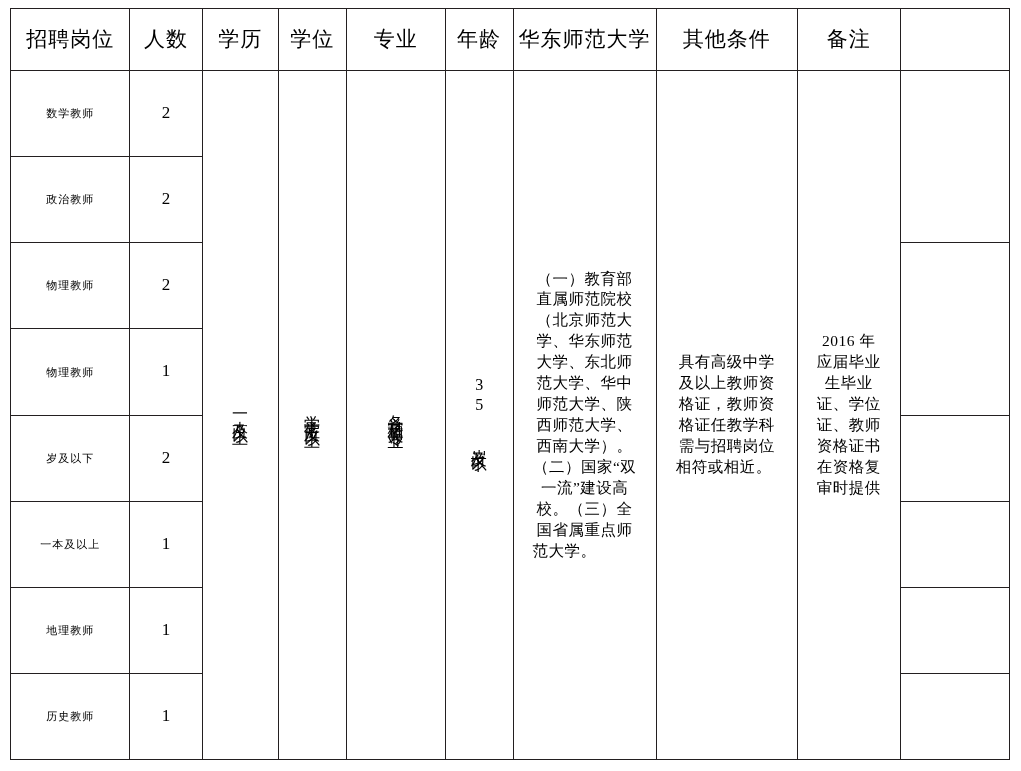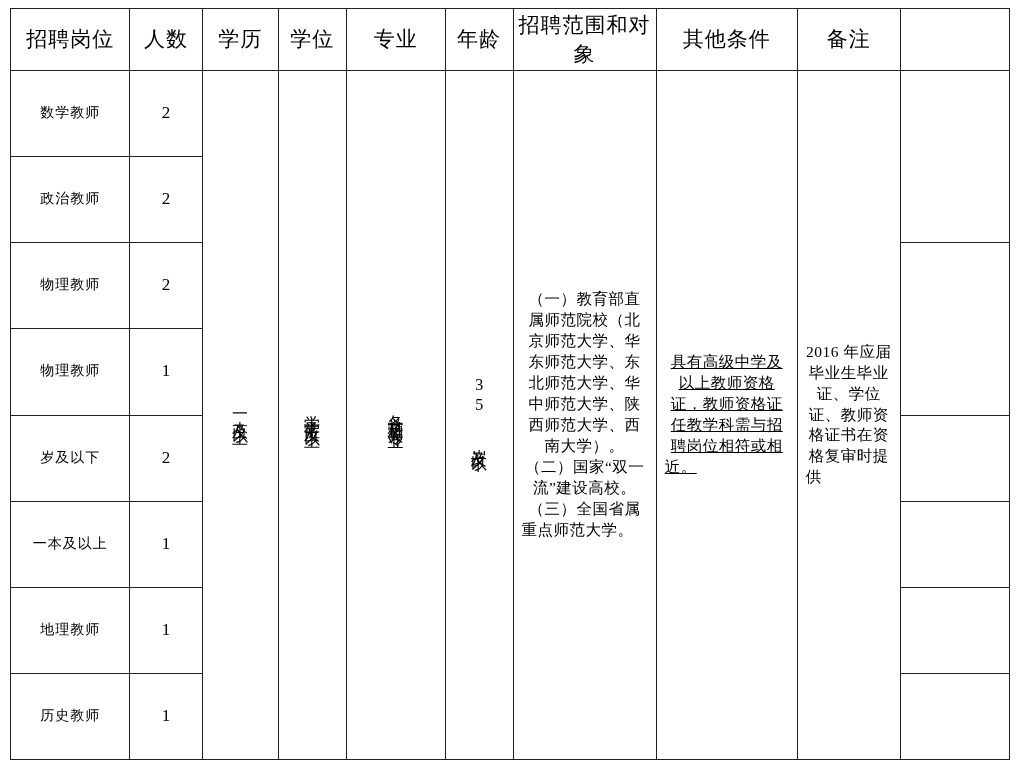--- a/index.html
+++ b/index.html
@@ -37,21 +37,21 @@
     font-weight: normal;
     line-height: 1.35;
     box-sizing: border-box;
   }
   thead th {
     height: 62px;
     font-size: 21px;
     letter-spacing: 1px;
   }
   td.job {
-    font-size: 14px;
+    font-size: 11px;
     letter-spacing: 1px;
     height: 79px;
   }
   td.count {
     font-size: 17px;
   }
   
   .vtext {
     font-size: 16px;
     letter-spacing: 2px;
@@ -67,29 +67,28 @@
   }
   td.para {
     font-size: 15.5px;
     line-height: 1.75;
     text-align: justify;
     text-align-last: left;
     padding: 6px 10px;
     letter-spacing: 0.5px;
   }
   td.para p {
-    margin: 5px;
+    margin: 16px;
     text-indent: 0;
   }
   td.scope {
     text-align: left;
   }
   td.other {
     text-align: left;
-    text-decoration: underline;
   }
   td.remark {
     text-align: left;
   }
   col.c1 { width: 116px; }
   col.c2 { width: 70px; }
   col.c3 { width: 74px; }
   col.c4 { width: 66px; }
   col.c5 { width: 96px; }
   col.c6 { width: 66px; }
@@ -117,21 +116,21 @@
         <col class="c10">
     </colgroup>
     <thead>
       <tr>
         <th>招聘岗位</th>
         <th>人数</th>
         <th>学历</th>
         <th>学位</th>
         <th>专业</th>
         <th>年龄</th>
-        <th>招聘范围和对象</th>
+        <th>华东师范大学</th>
         <th>其他条件</th>
         <th>备注</th>
         <th></th>
       </tr>
     </thead>
     <tbody>
       <tr>
         <td class="job">数学教师</td>
         <td class="count">2</td>
         <td class="vtext" rowspan="8"><span class="vinner">一本及以上</span></td>

